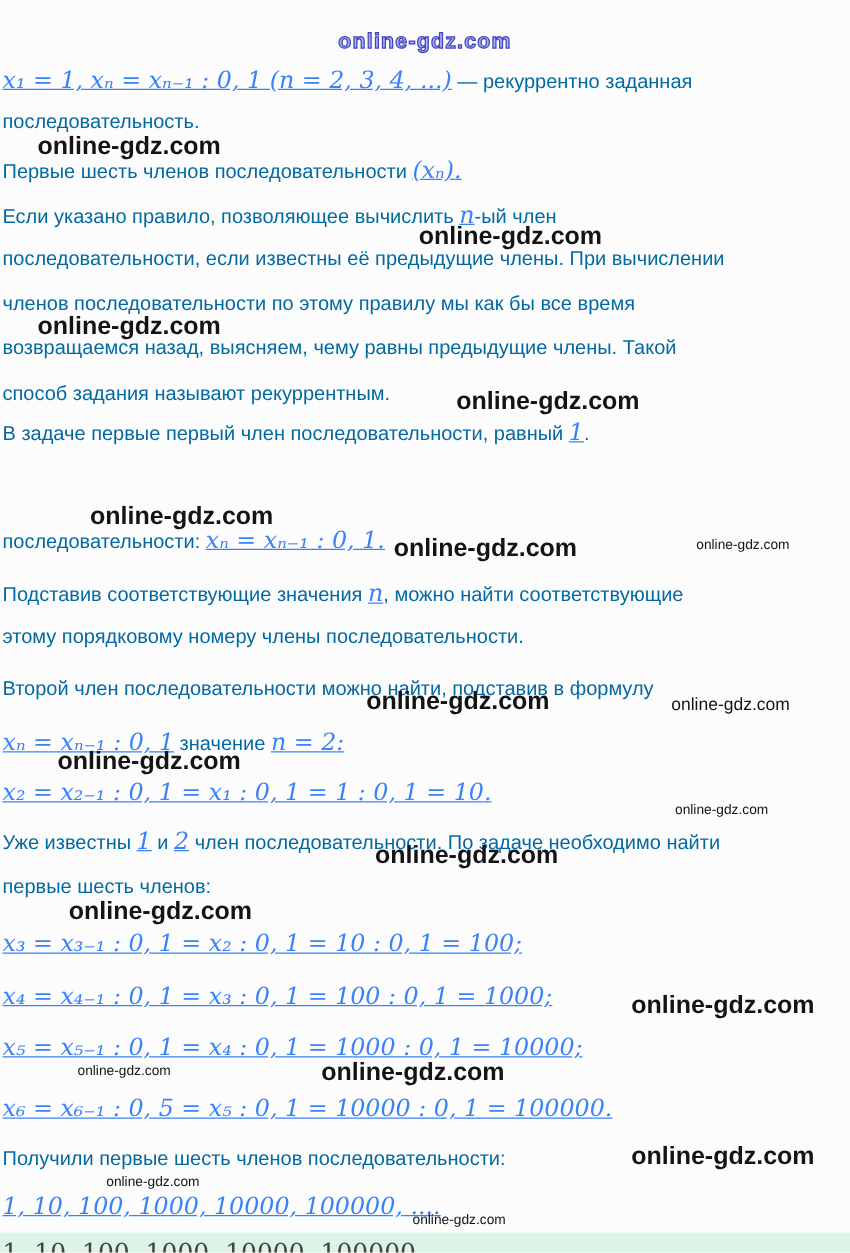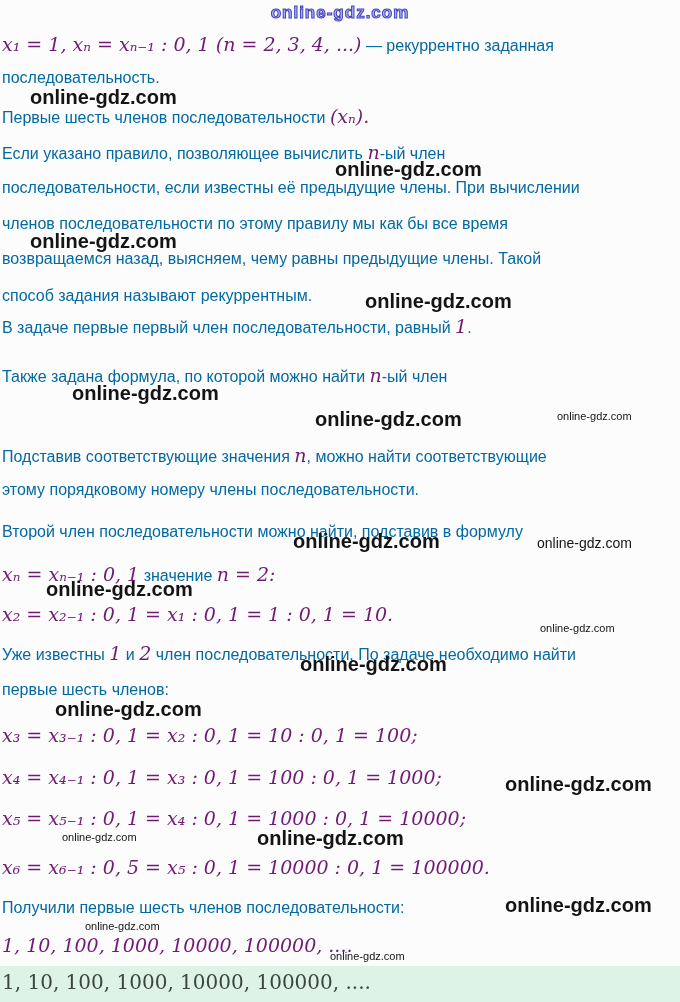--- a/index.html
+++ b/index.html
@@ -2,27 +2,27 @@
 <html><head>
 <meta charset="utf-8">
 <style>
   html,body{margin:0;padding:0;}
   body{
     width:680px;height:1002px;
     background:#fcfcfc;
     font-family:"Liberation Sans",sans-serif;
     overflow:hidden;position:relative;
   }
-  #page{position:relative;width:680px;height:752px;}
+  #page{position:relative;width:680px;height:752px;margin-top:20px;}
   .line{
     position:absolute;left:2px;white-space:nowrap;
     line-height:24px;color:#3d3d3d;font-size:16px;
   }
   .p-t{font-family:"Liberation Sans",sans-serif;font-size:16px;color:#0369a1;}
-  .p-m{font-family:"DejaVu Serif","Liberation Serif",serif;font-style:italic;font-size:19px;color:#701a75;}
+  .p-m{font-family:"DejaVu Serif","Liberation Serif",serif;font-style:italic;font-size:19px;color:#3b82f6;text-decoration:underline;}
   .wm{
     position:absolute;white-space:nowrap;color:#141414;
     font-family:"Liberation Sans",sans-serif;
   }
   .wm-bold{font-weight:bold;font-size:20px;}
   .wm-med{font-weight:normal;font-size:14px;}
   .wm-small{font-weight:normal;font-size:11px;}
   .wm-top{
     left:0;right:0;top:3px;text-align:center;
     font-weight:bold;font-size:17px;letter-spacing:1px;
@@ -50,22 +50,22 @@
   <div class="line" style="top:104px"><span class="p-t">Первые шесть членов последовательности </span><span class="p-m">(xₙ).</span></div>
   <div class="line" style="top:140px"><span class="p-t">Если указано правило, позволяющее вычислить </span><span class="p-m">n</span><span class="p-t">-ый член</span></div>
   <div class="wm wm-bold" style="left:335px;top:158px">online-gdz.com</div>
   <div class="line" style="top:176px"><span class="p-t">последовательности, если известны её предыдущие члены. При вычислении</span></div>
   <div class="line" style="top:212px"><span class="p-t">членов последовательности по этому правилу мы как бы все время</span></div>
   <div class="wm wm-bold" style="left:30px;top:230px">online-gdz.com</div>
   <div class="line" style="top:247px"><span class="p-t">возвращаемся назад, выясняем, чему равны предыдущие члены. Такой</span></div>
   <div class="line" style="top:284px"><span class="p-t">способ задания называют рекуррентным.</span></div>
   <div class="wm wm-bold" style="left:365px;top:290px">online-gdz.com</div>
   <div class="line" style="top:314px"><span class="p-t">В задаче первые первый член последовательности, равный </span><span class="p-m">1</span><span class="p-t">.</span></div>
-  <div class="line" style="top:363px"><span class="p-t">Также задана формула, по которой можно найти </span><span class="p-m">n</span><span class="p-t">-ый член</span></div>
   <div class="wm wm-bold" style="left:72px;top:382px">online-gdz.com</div>
+  <div class="line" style="top:400px"><span class="p-t">последовательности: </span><span class="p-m">xₙ = xₙ₋₁ : 0, 1.</span></div>
   <div class="wm wm-bold" style="left:315px;top:408px">online-gdz.com</div>
   <div class="wm wm-small" style="left:557px;top:410px">online-gdz.com</div>
   <div class="line" style="top:478px"><span class="p-t">этому порядковому номеру члены последовательности.</span></div>
   <div class="line" style="top:443px"><span class="p-t">Подставив соответствующие значения </span><span class="p-m">n</span><span class="p-t">, можно найти соответствующие</span></div>
   <div class="line" style="top:520px"><span class="p-t">Второй член последовательности можно найти, подставив в формулу</span></div>
   <div class="wm wm-bold" style="left:293px;top:530px">online-gdz.com</div>
   <div class="wm wm-med" style="left:537px;top:535px">online-gdz.com</div>
   <div class="line" style="top:562px"><span class="p-m">xₙ = xₙ₋₁ : 0, 1</span><span class="p-t"> значение </span><span class="p-m">n = 2:</span></div>
   <div class="wm wm-bold" style="left:46px;top:578px">online-gdz.com</div>
   <div class="line" style="top:602px"><span class="p-m">x₂ = x₂₋₁ : 0, 1 = x₁ : 0, 1 = 1 : 0, 1 = 10.</span></div>

